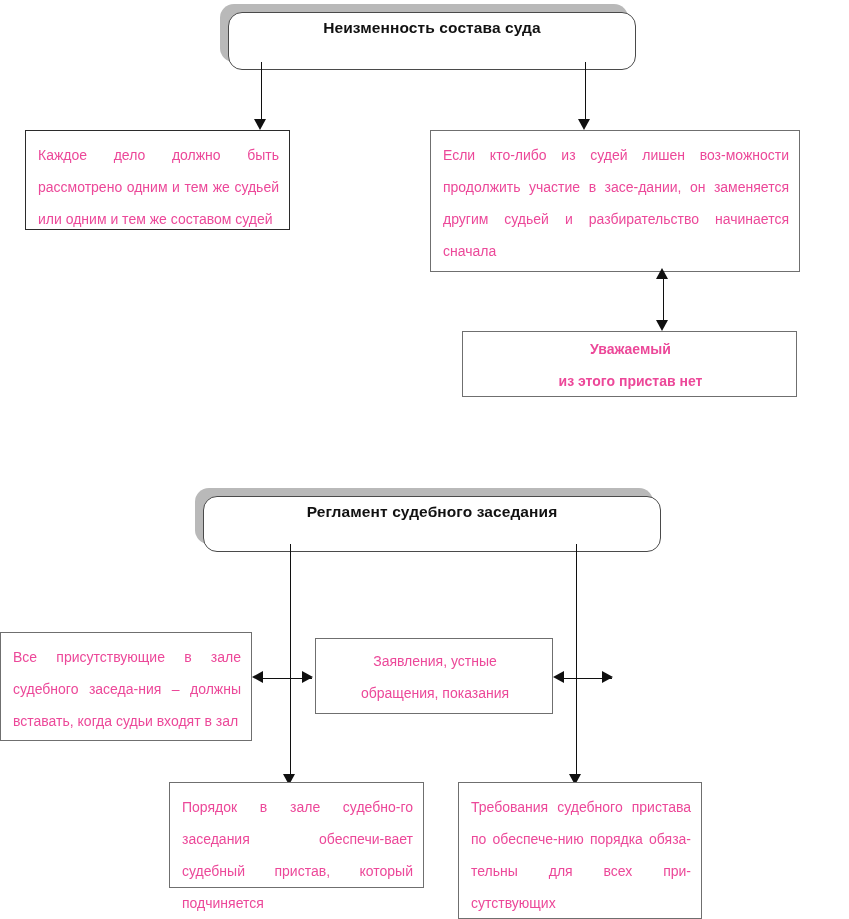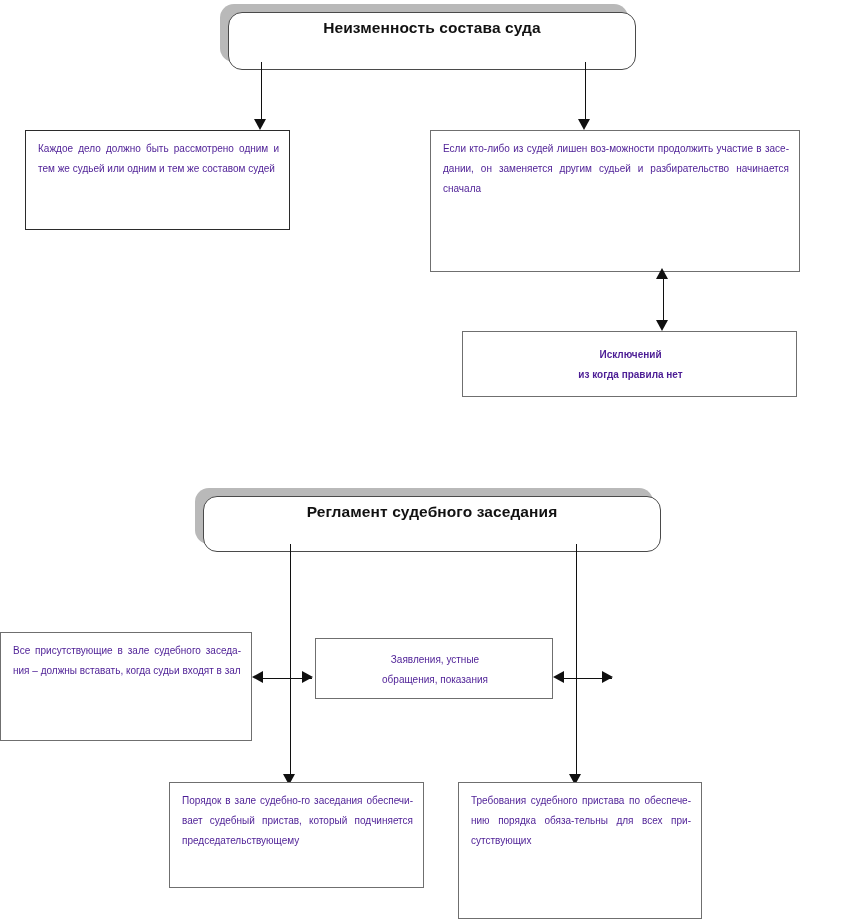--- a/index.html
+++ b/index.html
@@ -60,23 +60,23 @@
   .box {
     position: absolute;
     box-sizing: border-box;
     background: #ffffff;
     border: 1.3px solid #6f6f6f;
     display: flex;
     flex-direction: column;
   }
   .box.thick { border: 1.9px solid #2b2b2b; }
   .box .inner {
-    font-size: 10px;
-    line-height: 20px;
-    color: #4c1d95;
+    font-size: 14px;
+    line-height: 32px;
+    color: #ec4899;
     padding: 8px 10px 6px 12px;
     hyphens: none;
   }
   .box .inner.justify { text-align: justify; text-align-last: left; }
   .box .inner.center  { text-align: center; }
   .box.vcenter { justify-content: center; }
   .box .inner.bold { font-weight: bold; text-align: center; }
 
   
   .vline {
@@ -143,43 +143,43 @@
   <div class="box" style="left:430px; top:130px; width:370px; height:142px;align-items:flex-end;">
     <div class="inner justify">Если кто-либо из судей лишен воз-можности продолжить участие в засе-дании, он заменяется другим судьей и разбирательство начинается сначала</div>
   </div>
 
   <div class="vline" style="left:663px; top:275px; height:48px;"></div>
   <div class="arrow-up" style="left:656px; top:268px;"></div>
   <div class="arrow-down" style="left:656px; top:320px;"></div>
 
   <div class="box vcenter" style="left:462px; top:331px; width:335px; height:66px;">
     <div class="inner bold">
-      <div>Исключений</div>
-      <div>из когда правила нет</div>
+      <div>Уважаемый</div>
+      <div>из этого пристав нет</div>
     </div>
   </div>
 
   <div class="title-banner" style="left:195px; top:488px; width:458px; height:56px;">
     <div class="shadow"></div>
     <div class="face">
       <span class="txt">Регламент судебного заседания</span>
     </div>
   </div>
 
   <div class="vline" style="left:290px; top:544px; height:232px;"></div>
   <div class="arrow-down" style="left:283px; top:774px;"></div>
 
   <div class="vline" style="left:576px; top:544px; height:232px;"></div>
   <div class="arrow-down" style="left:569px; top:774px;"></div>
 
   <div class="box" style="left:0px; top:632px; width:252px; height:109px;">
     <div class="inner justify">Все присутствующие в зале судебного заседа-ния – должны вставать, когда судьи входят в зал</div>
   </div>
 
-  <div class="box vcenter" style="left:315px; top:638px; width:238px; height:61px;">
+  <div class="box vcenter" style="left:315px; top:638px; width:238px; height:76px;">
     <div class="inner center">
       <div>Заявления, устные</div>
       <div>обращения, показания</div>
     </div>
   </div>
 
 
   <div class="hline" style="left:256px; top:678px; width:56px;"></div>
   <div class="arrow-left" style="left:252px; top:671px;"></div>
   <div class="arrow-right" style="left:302px; top:671px;"></div>

